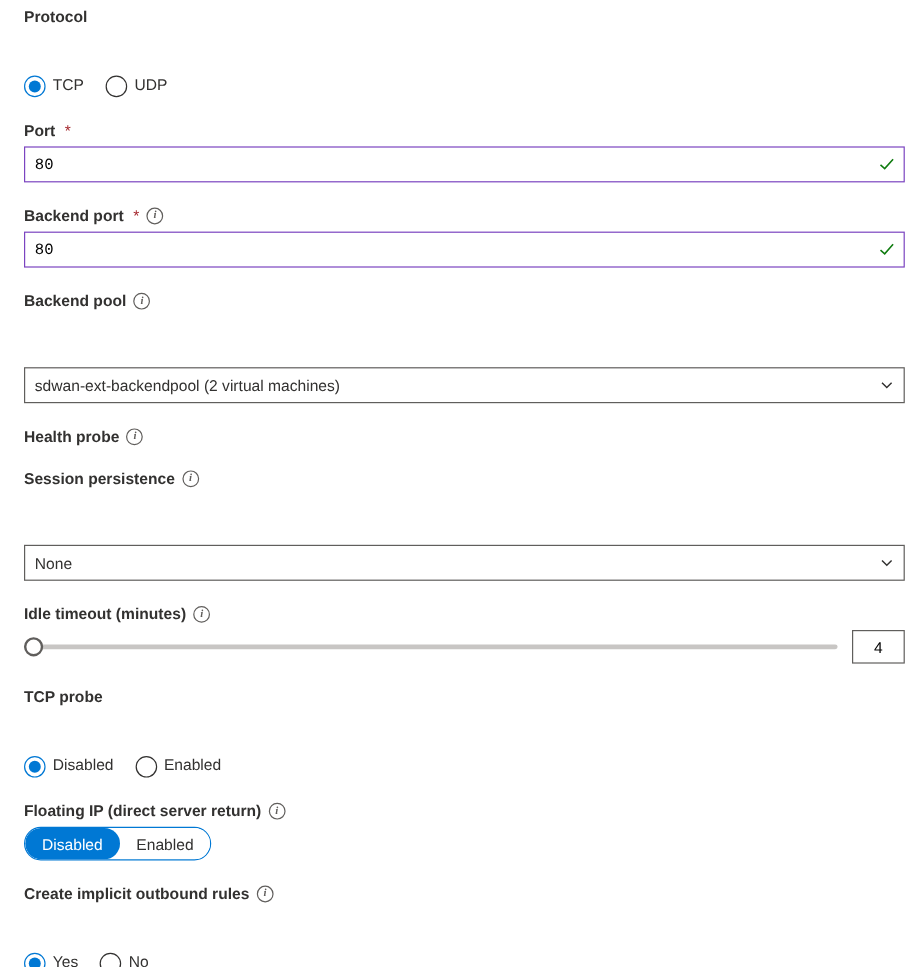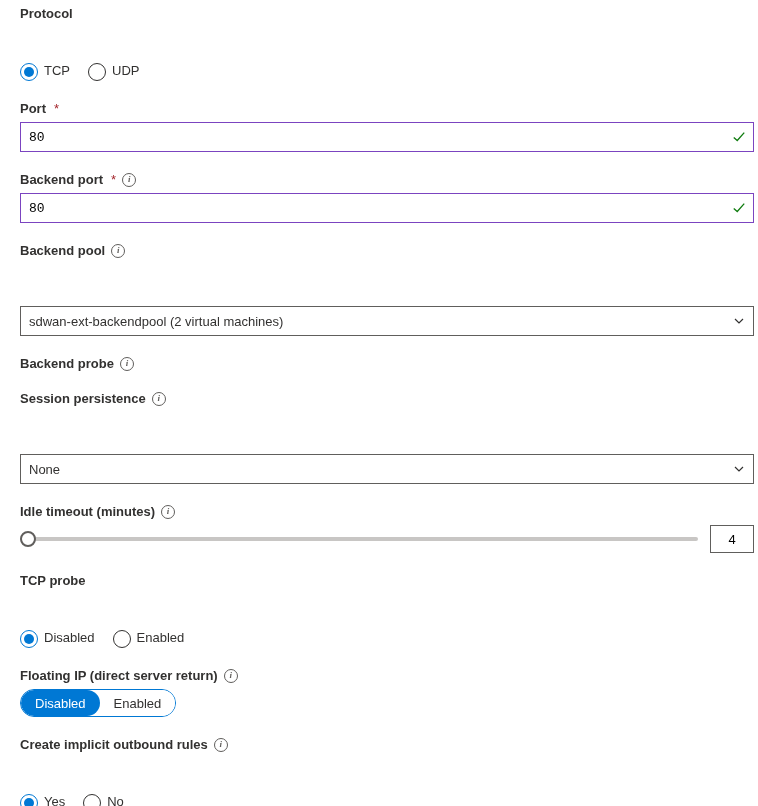--- a/index.html
+++ b/index.html
@@ -269,21 +269,21 @@
       <span class="chevron">
         <svg width="12" height="12" viewBox="0 0 12 12">
             <path fill="none" stroke="#323130" stroke-width="1.2" d="M2 4 L6 8 L10 4"></path>
           </svg>
       </span>
     </div>
   </div>
 
   <div class="field">
     <div class="label-row">
-      <span>Backend probe</span>
+      <span>Health probe</span>
       <span class="info-icon">i</span>
     </div>
   </div>
 
   <div class="field">
     <div class="label-row">
       <span>Session persistence</span>
       <span class="info-icon">i</span>
     </div>
     <div class="select">

